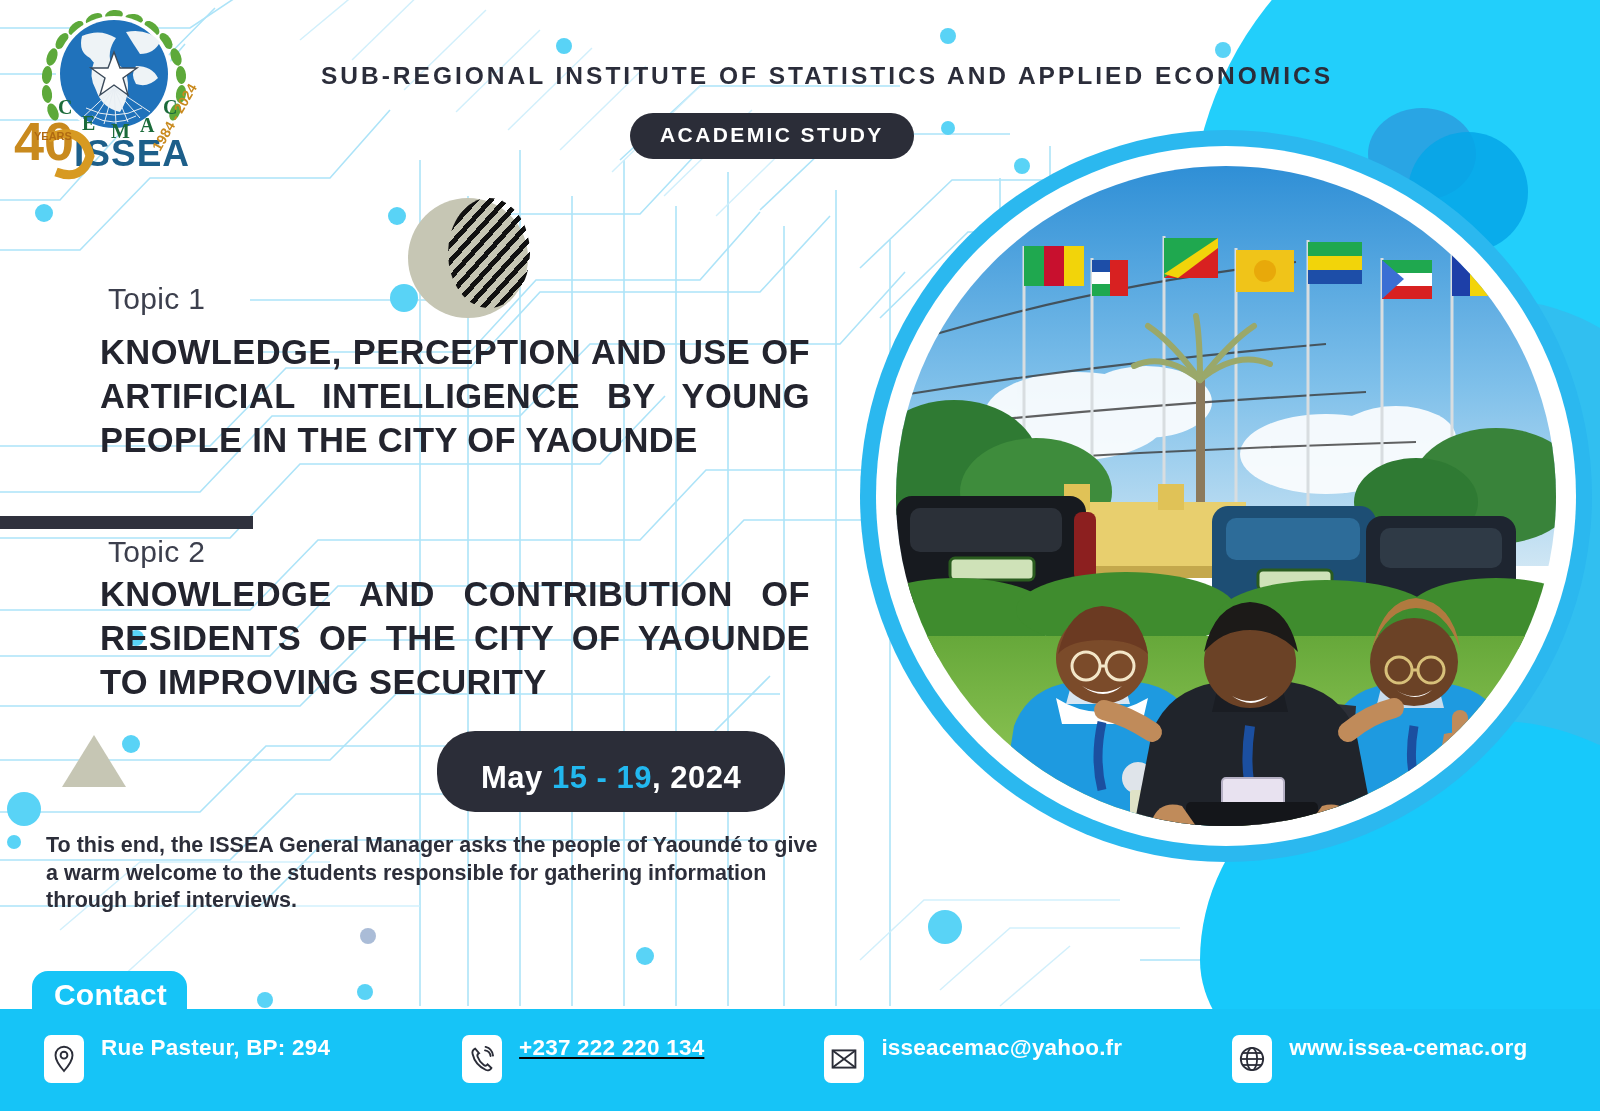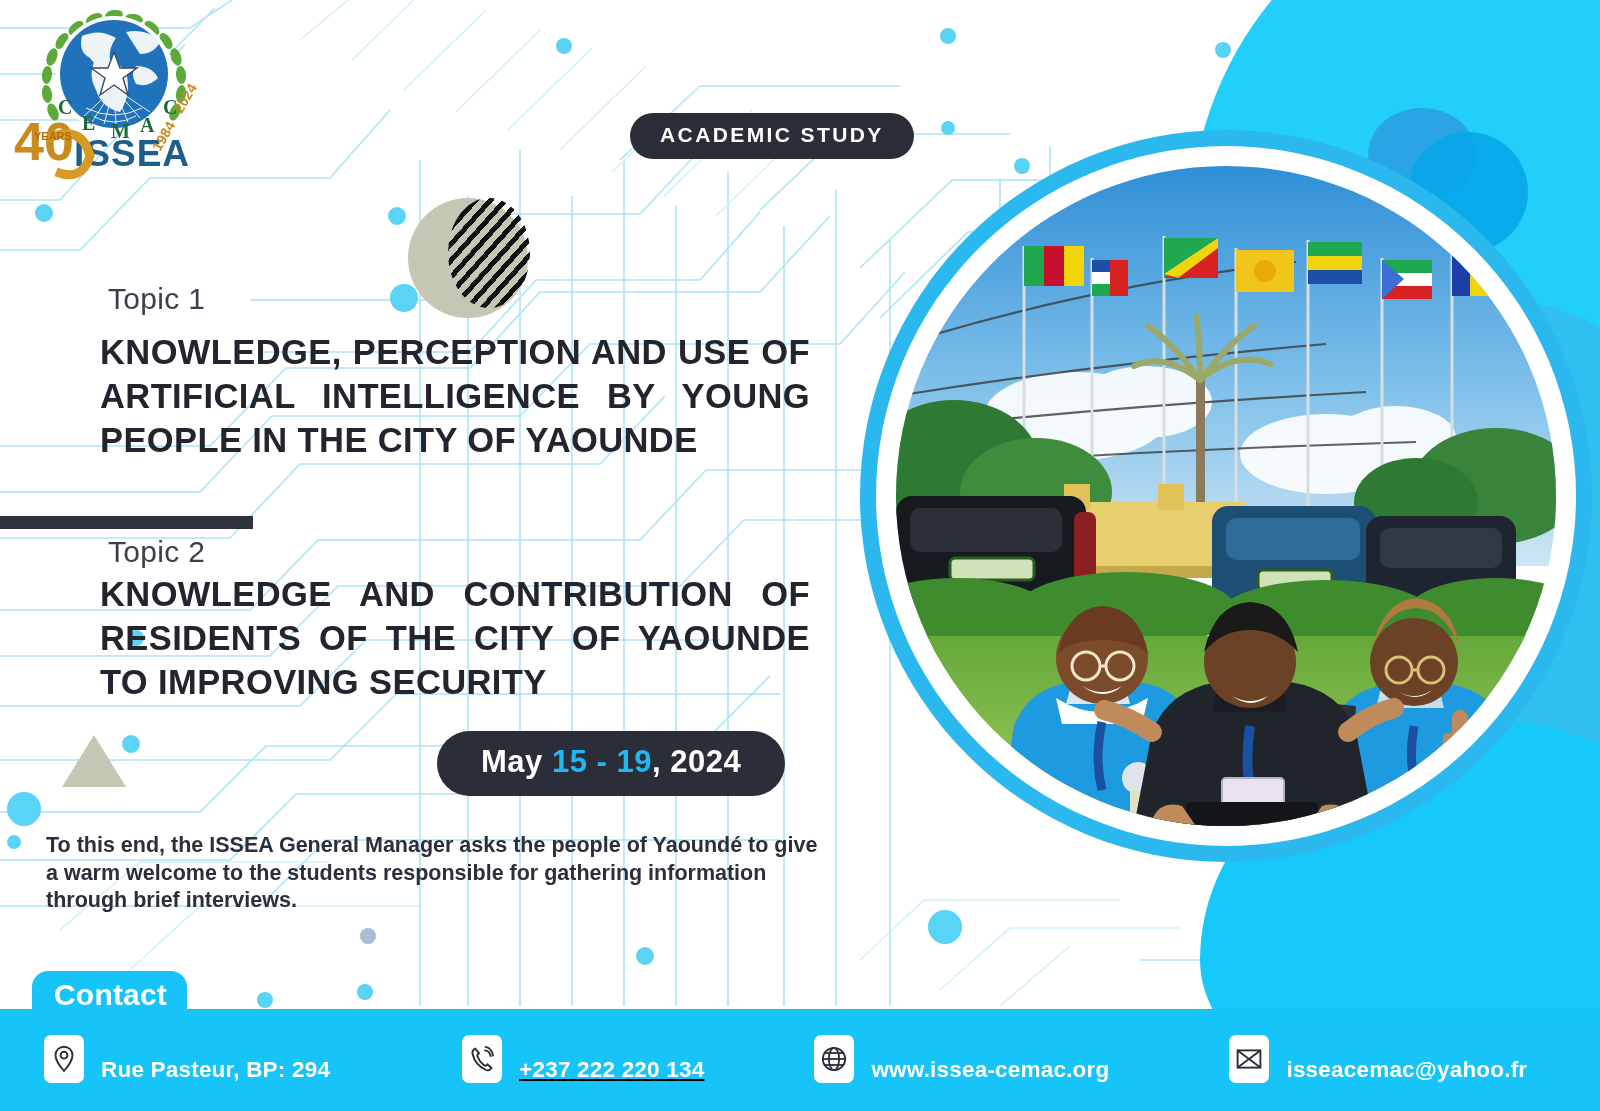--- a/index.html
+++ b/index.html
@@ -149,21 +149,21 @@
     width: 253px; height: 13px;
     background: #2f313d;
   }
   #topic2-label { left: 108px; top: 535px; }
   #topic2-title { left: 100px; top: 572px; width: 710px; }
 
   
   .date-badge {
     position: absolute; z-index: 6;
     left: 437px; top: 731px;
-    padding: 13px 44px 16px;
+    padding: 29px 44px 16px;
     background: #2b2d38;
     border-radius: 38px;
     font-size: 31px; font-weight: 700;
     color: #ffffff;
     letter-spacing: .5px;
     white-space: nowrap;
   }
   .date-badge .hl { color: #22b8ef; }
 
   
@@ -191,21 +191,21 @@
     color: #ffffff;
     font-size: 30px; font-weight: 700;
     letter-spacing: .2px;
   }
   .contact-row {
     position: absolute; z-index: 9;
     left: 0; top: 1020px;
     width: 1600px; height: 78px;
     display: flex; align-items: center;
   }
-  .contact-item { display: flex; align-items: flex-end; }
+  .contact-item { display: flex; align-items: flex-start; }
   .icon-tile {
     width: 40px; height: 48px;
     background: #ffffff;
     border-radius: 7px;
     display: flex; align-items: center; justify-content: center;
     flex: 0 0 auto;
   }
   .icon-tile svg { display: block; }
   .contact-text {
     margin-left: 17px;
@@ -571,20 +571,21 @@
       <text x="66" y="164" fill="#1d5f8a" font-family="'Liberation Sans', sans-serif" font-weight="800" font-size="37" letter-spacing="1">ISSEA</text>
 
       <text x="6" y="158" fill="#c98a1e" font-family="'Liberation Sans', sans-serif" font-weight="800" font-size="54">40</text>
       <path d="M40 136 q34 -14 42 18 q-8 26 -34 16" fill="none" stroke="#d79a22" stroke-width="9"></path>
       <text x="26" y="138" fill="#b06a12" font-family="'Liberation Sans', sans-serif" font-weight="800" font-size="11">YEARS</text>
 
       <text x="152" y="150" fill="#c98a1e" font-family="'Liberation Sans', sans-serif" font-weight="800" font-size="14" transform="rotate(-60 152 150)">1984 - 2024</text>
     </svg>
   </div>
 
+  <div class="org-title">SUB-REGIONAL INSTITUTE OF STATISTICS AND APPLIED ECONOMICS</div>
   <div class="study-badge">ACADEMIC STUDY</div>
 
   <div class="topic-label" id="topic1-label">Topic 1</div>
   <div class="topic-title" id="topic1-title">KNOWLEDGE, PERCEPTION AND USE OF ARTIFICIAL INTELLIGENCE BY YOUNG PEOPLE IN THE CITY OF YAOUNDE</div>
 
   <div class="divider-bar"></div>
 
   <div class="topic-label" id="topic2-label">Topic 2</div>
   <div class="topic-title" id="topic2-title">KNOWLEDGE AND CONTRIBUTION OF RESIDENTS OF THE CITY OF YAOUNDE TO IMPROVING SECURITY</div>
 
@@ -609,41 +610,41 @@
 
     <div class="contact-item" id="ci-phone">
       <span class="icon-tile">
         <svg width="24" height="27" viewBox="0 0 24 27" fill="none" stroke="#2b2d38" stroke-width="1.9" stroke-linecap="round">
           <path d="M5.2 2.6 C3.2 3.6 2 5.8 2.6 8 C4.2 15 9.4 21 16 24 C18 24.9 20.4 24 21.4 22 L17.6 18.4 C16.6 19.6 15 19.9 13.8 19 C11 16.9 8.8 14 7.6 10.7 C7.1 9.3 7.7 7.8 9 7.1 Z"></path>
           <path d="M15 4.4 A6.6 6.6 0 0 1 20.6 10"></path>
           <path d="M15.6 0.9 A10.2 10.2 0 0 1 23 9.6"></path>
         </svg>
       </span>
       <span class="contact-text">+237 222 220 134</span>
+    </div>
+
+    <div class="contact-item" id="ci-email">
+      <span class="icon-tile">
+        <svg width="26" height="22" viewBox="0 0 26 22" fill="none" stroke="#2b2d38" stroke-width="1.9">
+          <rect x="1.6" y="2.4" width="22.8" height="17.2"></rect>
+          <path d="M1.6 2.4 L24.4 19.6"></path>
+          <path d="M24.4 2.4 L1.6 19.6"></path>
+        </svg>
+      </span>
+      <span class="contact-text">isseacemac@yahoo.fr</span>
     </div>
 
     <div class="contact-item" id="ci-web">
       <span class="icon-tile">
         <svg width="26" height="26" viewBox="0 0 26 26" fill="none" stroke="#2b2d38" stroke-width="1.8">
           <circle cx="13" cy="13" r="11.2"></circle>
           <ellipse cx="13" cy="13" rx="5.1" ry="11.2"></ellipse>
           <path d="M1.8 13 H24.2"></path>
           <path d="M3.4 7 H22.6"></path>
           <path d="M3.4 19 H22.6"></path>
         </svg>
       </span>
       <span class="contact-text">www.issea-cemac.org</span>
     </div>
 
-    <div class="contact-item" id="ci-email">
-      <span class="icon-tile">
-        <svg width="26" height="22" viewBox="0 0 26 22" fill="none" stroke="#2b2d38" stroke-width="1.9">
-          <rect x="1.6" y="2.4" width="22.8" height="17.2"></rect>
-          <path d="M1.6 2.4 L24.4 19.6"></path>
-          <path d="M24.4 2.4 L1.6 19.6"></path>
-        </svg>
-      </span>
-      <span class="contact-text">isseacemac@yahoo.fr</span>
-    </div>
-
   </div>
 
 </div>
 
 </body></html>

